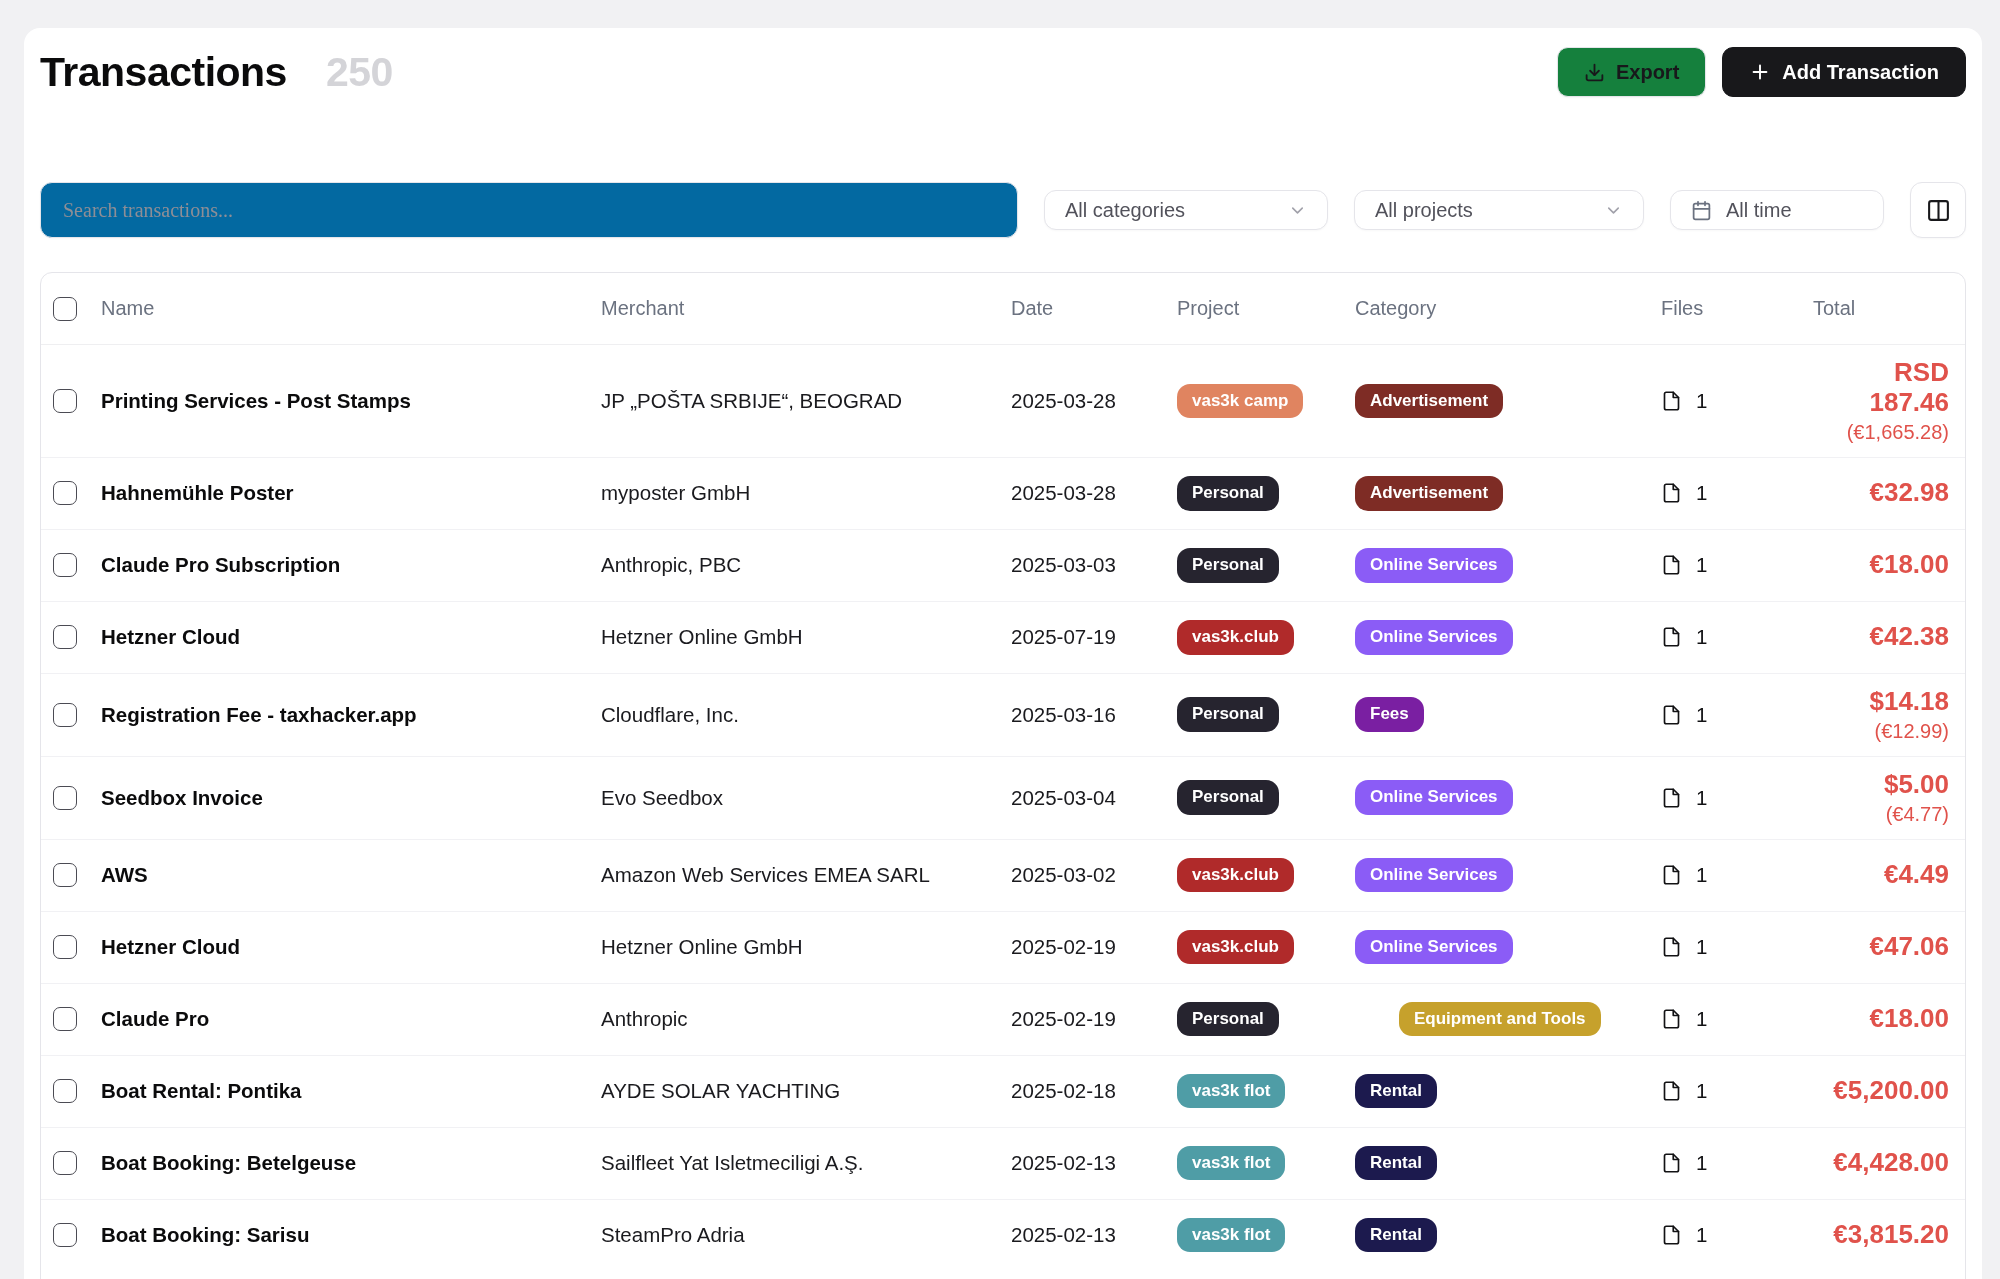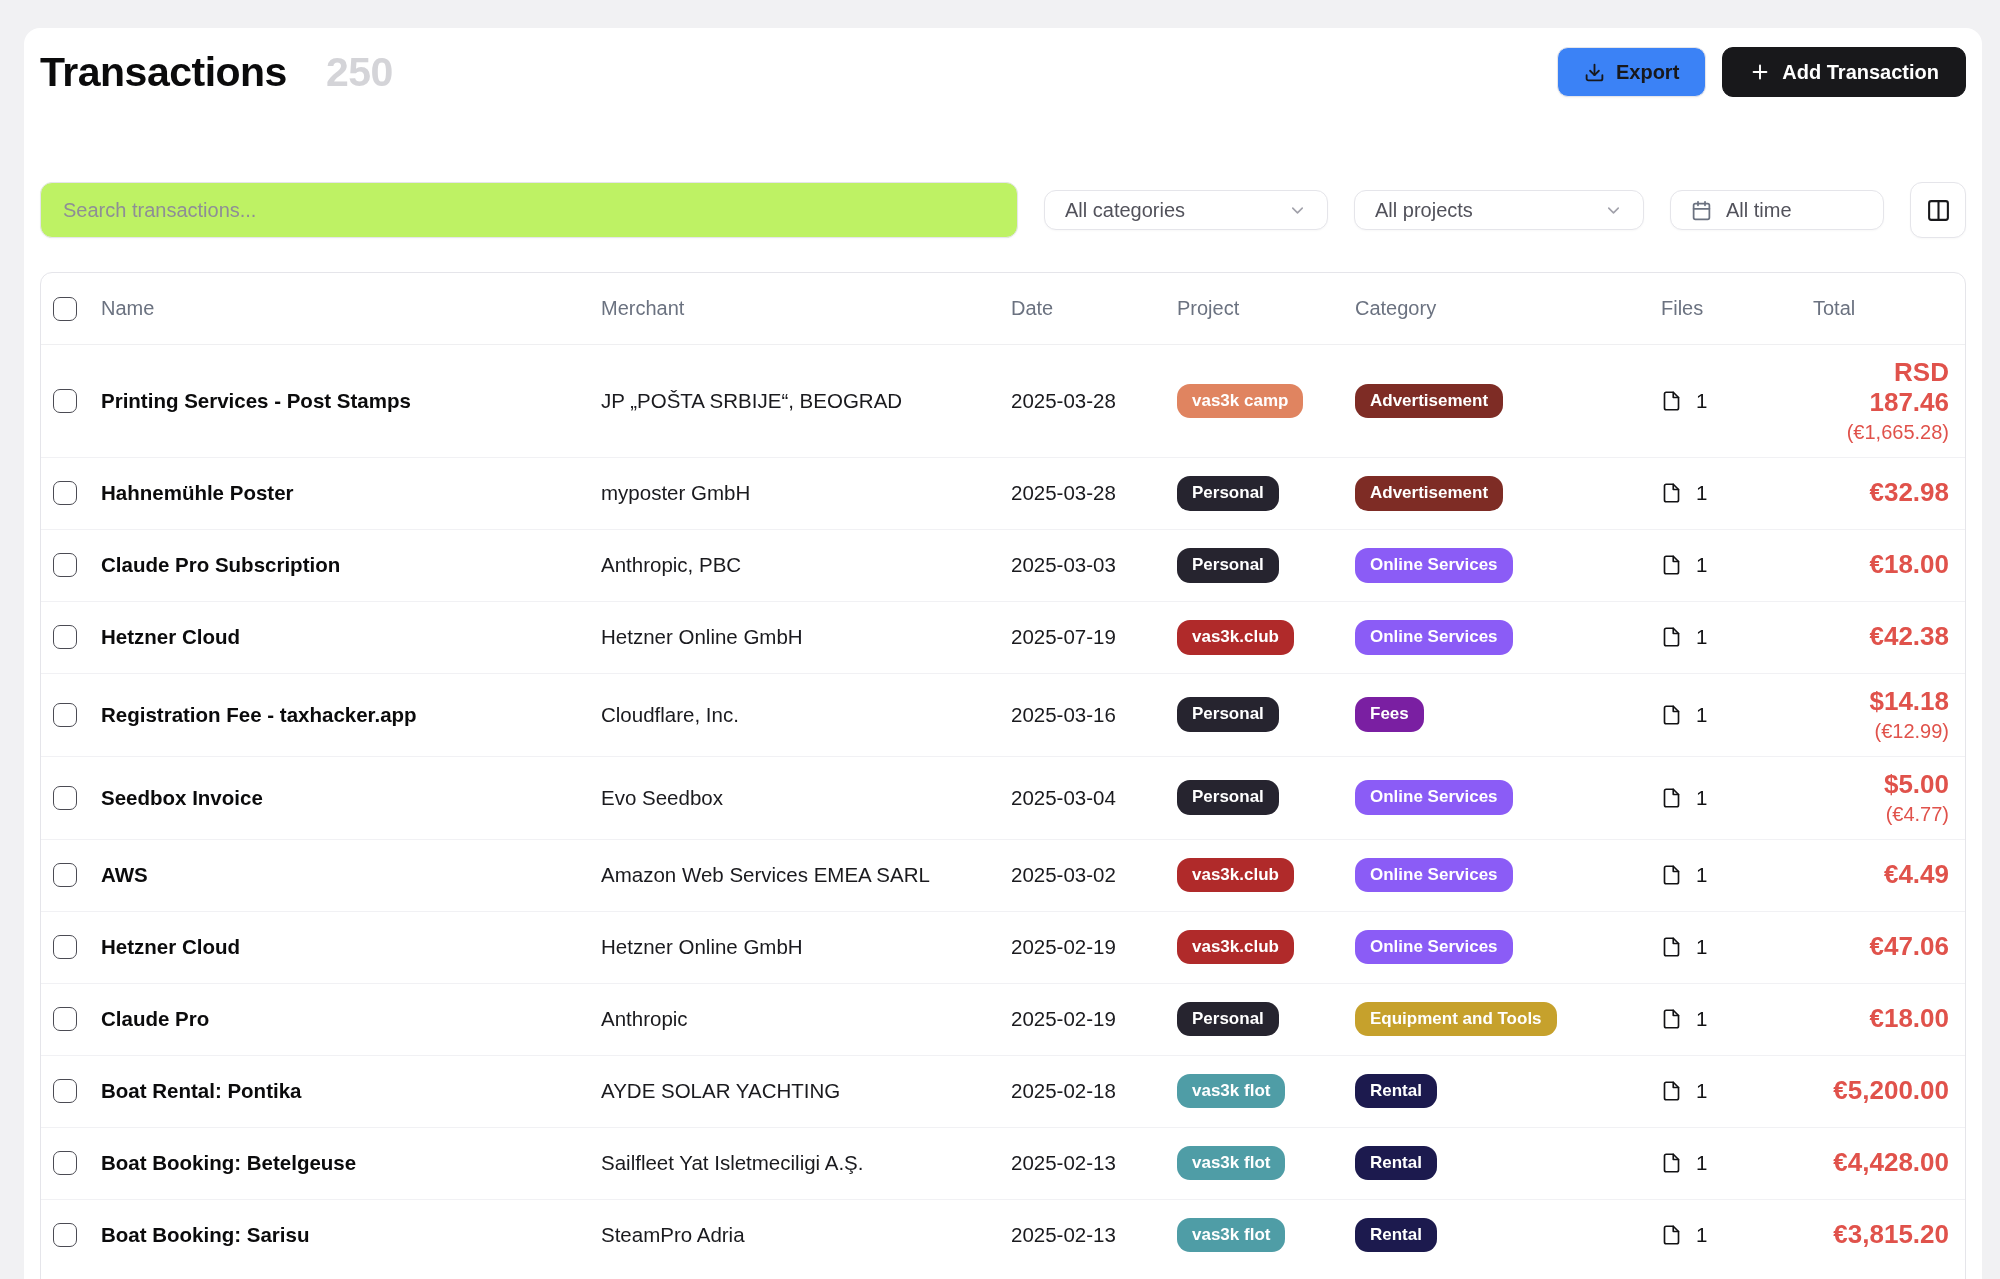--- a/index.html
+++ b/index.html
@@ -38,35 +38,35 @@
   .count{font-size:41px;font-weight:600;color:var(--count);letter-spacing:-0.5px;}
   .actions{display:flex;gap:16px;}
   .btn{
     display:flex;align-items:center;gap:11px;
     height:50px;padding:0 26px;border-radius:11px;
     font-size:20px;font-weight:600;cursor:pointer;
     font-family:inherit;
   }
   .btn .icon{display:flex;align-items:center;}
   .btn.ghost{
-    background:#3b82f6;border:1px solid var(--border);color:#18181B;
+    background:#15803d;border:1px solid var(--border);color:#18181B;
     box-shadow:0 1px 2px rgba(0,0,0,.04);
   }
   .btn.primary{
     background:var(--primary);border:1px solid var(--primary);color:#fff;
   }
   
   .filters{
     margin-top:82px;
     display:flex;gap:26px;align-items:center;
   }
   .search{
     flex:1;height:56px;border:1px solid var(--border);border-radius:12px;
     padding:0 22px;font-size:20px;color:var(--text);outline:none;
-    font-family:Liberation Sans, sans-serif;background:#bef264;box-shadow:0 1px 2px rgba(0,0,0,.03);
+    font-family:Liberation Serif, serif;background:#0369a1;box-shadow:0 1px 2px rgba(0,0,0,.03);
   }
   .search::placeholder{color:var(--placeholder);}
   .select{
     height:40px;border:1px solid var(--border);border-radius:12px;
     display:flex;align-items:center;justify-content:space-between;
     padding:0 20px;font-size:20px;color:var(--muted);cursor:pointer;
     background:#fff;box-shadow:0 1px 2px rgba(0,0,0,.03);
   }
   .select .chev{color:#A1A1AA;display:flex;}
   .sel-cat{width:284px;}
@@ -389,21 +389,21 @@
   </div>
 
   <div class="grid row">
     <div class="cell c-check">
             <span class="checkbox"></span>
           </div>
     <div class="cell c-name">Claude Pro</div>
     <div class="cell c-merchant">Anthropic</div>
     <div class="cell c-date">2025-02-19</div>
     <div class="cell c-project"><span class="badge" style="background: rgb(38, 36, 47);">Personal</span></div>
-    <div class="cell c-category"><span class="badge" style="background: rgb(198, 161, 44);">Equipment and Tools</span></div>
+    <div class="cell c-category"><span class="badge" style="background: rgb(198, 161, 44); margin-left: 44px;">Equipment and Tools</span></div>
     <div class="cell c-files">
       <span class="ficon">
         <svg width="21" height="24" viewBox="0 0 24 24" fill="none" stroke="currentColor" stroke-width="1.9" stroke-linecap="round" stroke-linejoin="round">
                 <path d="M14 2H6a2 2 0 0 0-2 2v16a2 2 0 0 0 2 2h12a2 2 0 0 0 2-2V8z"></path>
                 <polyline points="14 2 14 8 20 8"></polyline>
               </svg>
       </span>
       <span class="fcount">1</span>
     </div>
     <div class="cell c-total">

